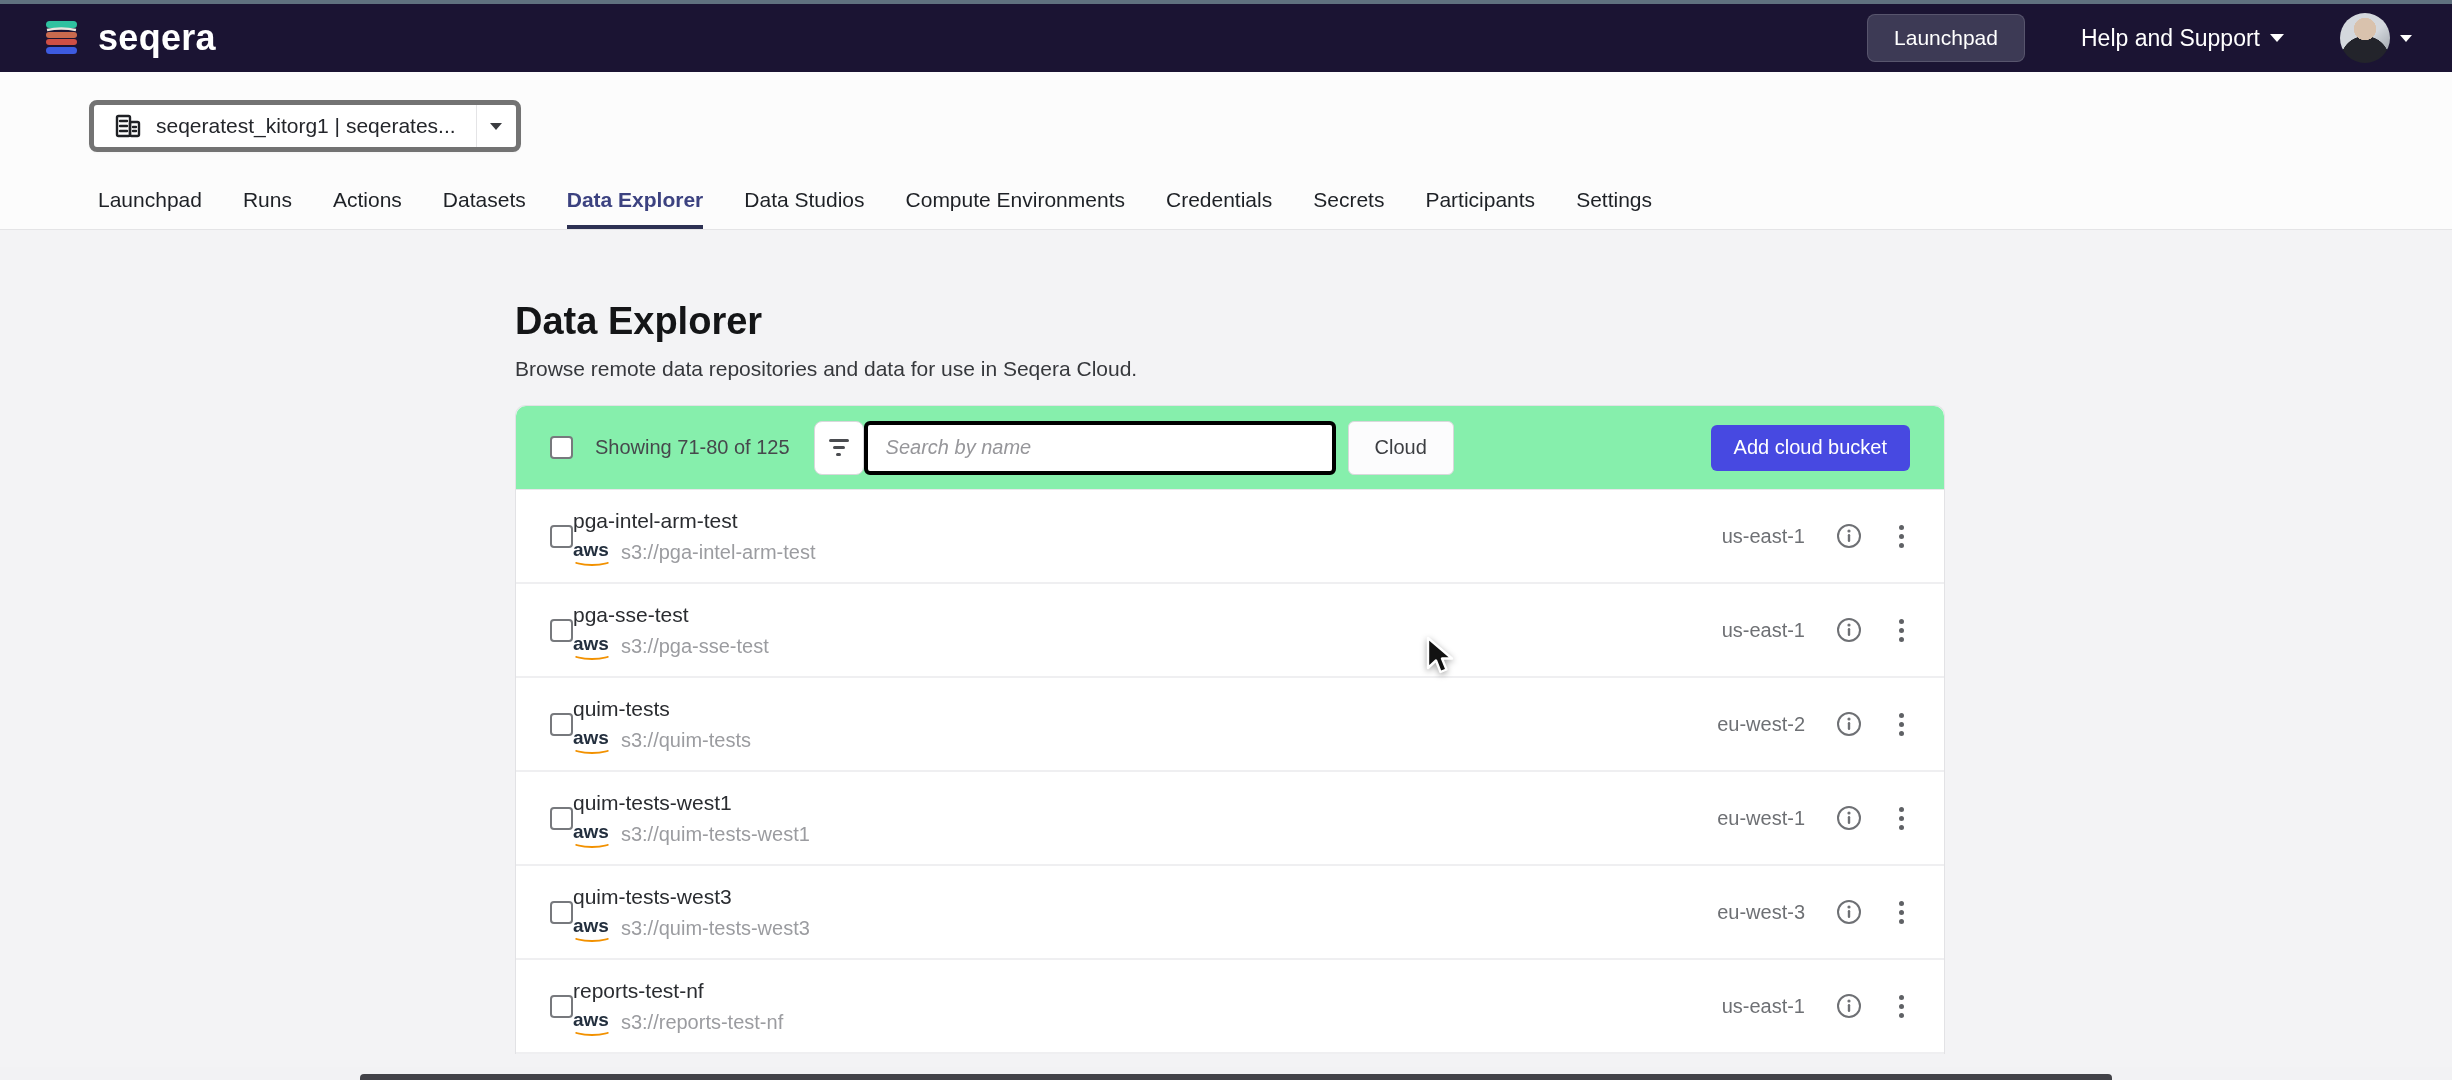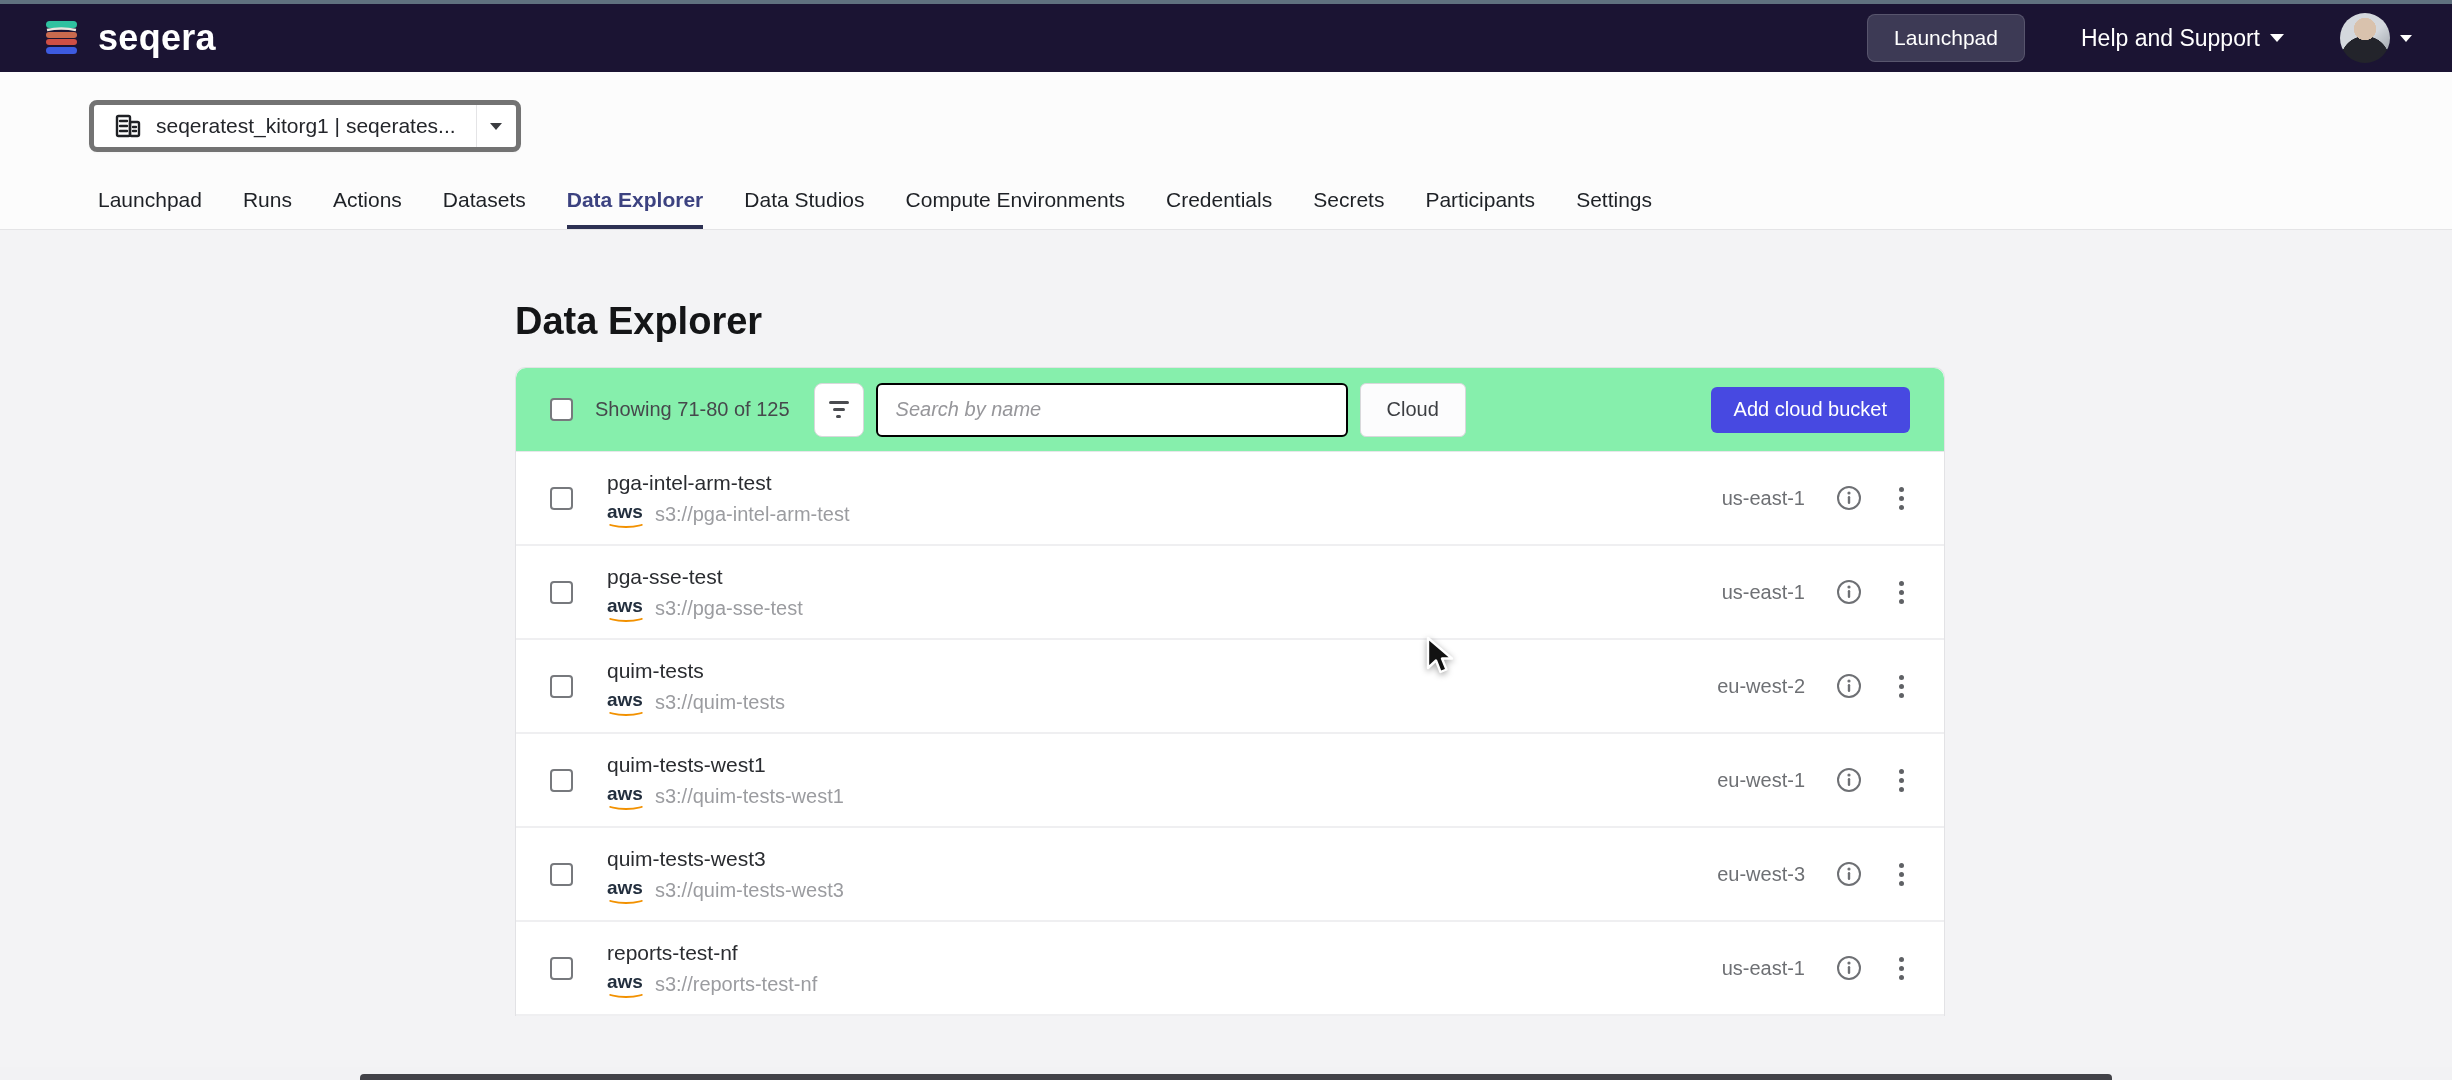--- a/index.html
+++ b/index.html
@@ -47,30 +47,30 @@
   .card { margin-top:24px; background:#fff; border:1px solid #e2e2e5; border-bottom:none; border-radius:10px 10px 0 0; }
   .card-toolbar { height:84px; display:flex; align-items:center; padding:0 34px; background:#86efac;
     border-bottom:1px solid #e7e7ea; border-radius:10px 10px 0 0; }
   .checkbox { appearance:none; -webkit-appearance:none; width:23px; height:23px; border:2px solid #77797d;
     border-radius:4px; background:#fff; cursor:pointer; flex:none; }
   .showing { margin-left:22px; font-size:20px; color:#46484c; }
   .filter-btn { margin-left:24px; width:50px; height:54px; background:#fff; border:1px solid #d8d8db; border-radius:8px;
     display:flex; flex-direction:column; align-items:center; justify-content:center; gap:4px; cursor:pointer; }
   .filter-btn i { display:block; height:3px; background:#4a4c50; border-radius:2px; }
   .filter-bar1 { width:20px; } .filter-bar2 { width:12px; } .filter-bar3 { width:5px; }
-  .search-input { margin-left:12px; width:472px; height:54px; border:2px solid #000000; border-radius:6px;
+  .search-input { width:472px; height:54px; border:4px solid #000000; border-radius:6px;
     padding:0 18px; font-size:20px; font-style:italic; color:#333; background:#fff; font-family:inherit; }
   .search-input::placeholder { color:#96969a; font-style:italic; }
   .search-btn { margin-left:12px; height:54px; padding:0 26px; background:#fcfcfd; border:1px solid #d8d8db;
     border-radius:6px; font-size:20px; color:#3c3e42; cursor:pointer; font-family:inherit; }
   .add-btn { margin-left:auto; height:46px; padding:0 23px; background:#4749e1; border:none; border-radius:6px;
     color:#fff; font-size:20px; font-weight:500; cursor:pointer; font-family:inherit; }
 
   .row { height:94px; display:flex; align-items:center; padding:0 34px; background:#fff; border-bottom:2px solid #efeff1; }
-  .row-main { margin-left:34px; display:flex; flex-direction:column; gap:7px; }
+  .row-main { display:flex; flex-direction:column; gap:7px; }
   .row-name { font-size:21px; font-weight:500; color:#2a2c30; }
   .row-sub { display:flex; align-items:flex-end; gap:12px; }
   .aws-logo { position:relative; font-size:19px; font-weight:700; color:#232f3e; line-height:1; padding-bottom:5px; }
   .aws-logo::after { content:""; position:absolute; left:-1px; right:-3px; bottom:-2px; height:8px;
     border:2.5px solid transparent; border-bottom-color:#f29100; border-radius:50%; }
   .row-uri { font-size:20px; color:#9b9ca0; }
   .row-right { margin-left:auto; display:flex; align-items:center; gap:30px; }
   .row-region { font-size:20px; color:#6e7074; min-width:112px; text-align:right; }
   .icon-btn { background:none; border:none; cursor:pointer; display:flex; align-items:center; justify-content:center; padding:0; }
   .kebab { display:flex; flex-direction:column; gap:4px; padding:4px 6px; }
@@ -143,20 +143,21 @@
         <span class="tab">Credentials</span>
         <span class="tab">Secrets</span>
         <span class="tab">Participants</span>
         <span class="tab">Settings</span>
       </div>
   </div>
 
   <div class="content">
     <div class="page-inner">
       <h1 class="page-title">Data Explorer</h1>
+      <p class="page-subtitle">Browse remote data repositories and data for use in Seqera Cloud.</p>
 
       <div class="card">
         <div class="card-toolbar">
           <input type="checkbox" class="checkbox" style="">
           <span class="showing">Showing 71-80 of 125</span>
           <button class="filter-btn">
             <span style="display:flex;flex-direction:column;align-items:center;gap:4px;">
               <i class="filter-bar1"></i>
                 <i class="filter-bar2"></i>
                 <i class="filter-bar3"></i>

